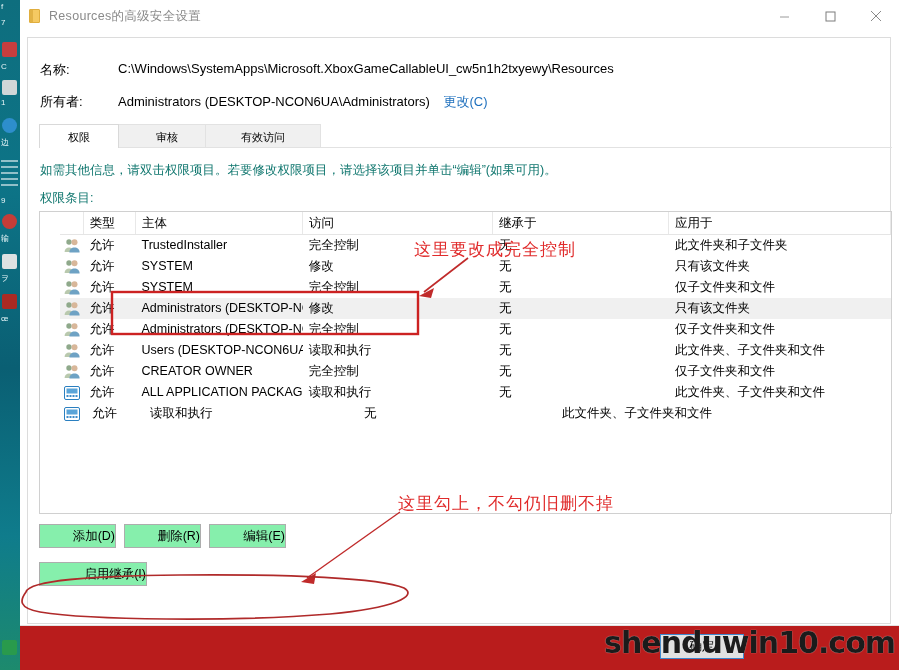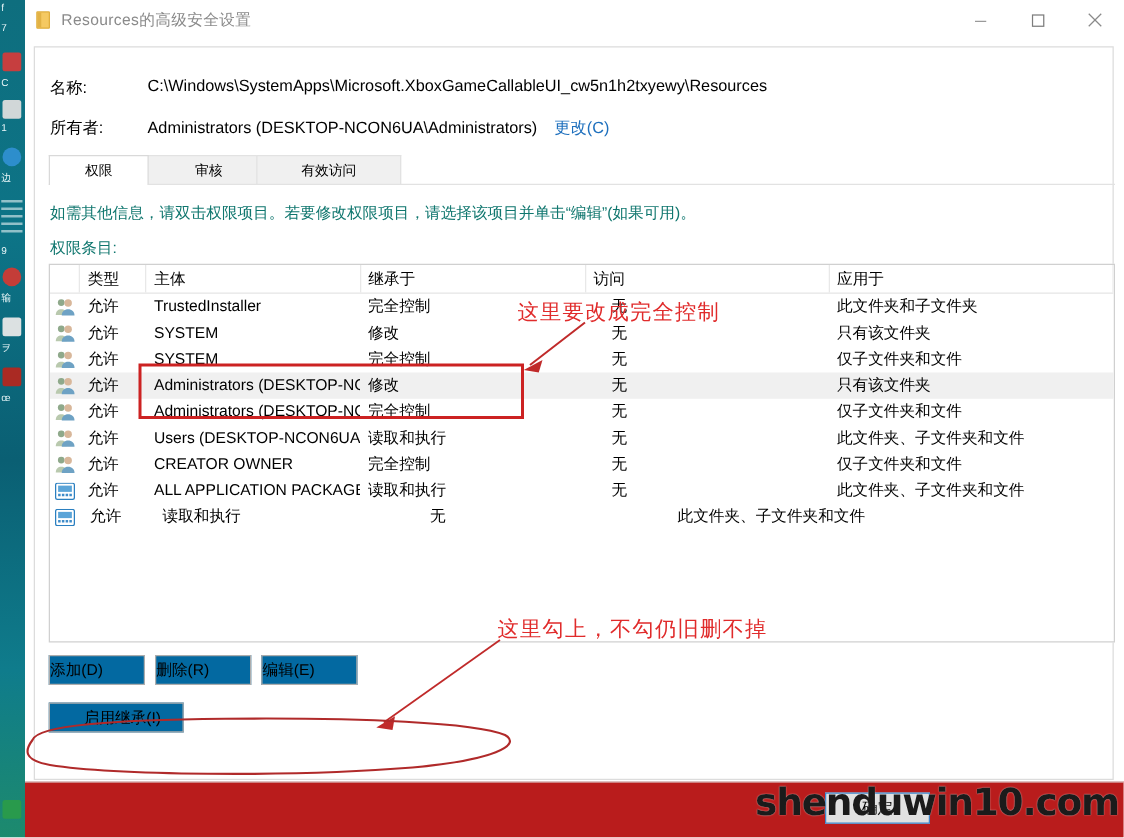--- a/index.html
+++ b/index.html
@@ -172,20 +172,21 @@
 
   
   #listview {
     position: absolute;
     left: 11px; top: 173px;
     width: 853px; height: 303px;
     border: 1px solid #d0d0d0;
     box-sizing: border-box;
     background: #fff;
     overflow: hidden;
+    padding-left: 20px;
   }
   #list-header {
     display: flex;
     height: 22px;
     border-bottom: 1px solid #e5e5e5;
     background: #fff;
   }
   #list-header .hcell {
     font-size: 12.5px;
     line-height: 22px;
@@ -213,26 +214,26 @@
   .c-icon { width: 26px; padding-left: 4px; display:flex; align-items:center; }
   .c-type { width: 58px; }
   .c-principal { width: 188px; }
   .c-access { width: 214px; }
   .c-inherit { width: 198px; }
   .c-applies { width: 250px; }
 
   
   .btn {
     position: absolute;
-    background: #0369a1;
+    background: #86efac;
     border: 1px solid #adadad;
     box-sizing: border-box;
     font-size: 12.5px;
     color: #000;
-    text-align: left;
+    text-align: right;
     height: 24px;
     line-height: 22px;
     cursor: default;
   }
   #checkbox-row {
     position: absolute;
     left: 12px; top: 595px;
     display: flex;
     align-items: center;
   }
@@ -385,22 +386,22 @@
       <div id="tab-underline"></div>
 
       <div class="para" style="left:12px; top:124px;">如需其他信息，请双击权限项目。若要修改权限项目，请选择该项目并单击“编辑”(如果可用)。</div>
       <div class="para" style="left:12px; top:152px;">权限条目:</div>
 
       <div id="listview">
         <div id="list-header">
           <div class="hcell c-icon"></div>
           <div class="hcell c-type">类型</div>
           <div class="hcell c-principal">主体</div>
+          <div class="hcell c-access">访问</div>
           <div class="hcell c-inherit">继承于</div>
-          <div class="hcell c-access">访问</div>
           <div class="hcell c-applies">应用于</div>
         </div>
         <div id="list-body">
             <div class="row">
               <div class="cell c-icon">
                 <svg width="16" height="15" viewBox="0 0 16 15">
                   <circle cx="5" cy="4" r="2.7" fill="#8fa98b"></circle>
                   <path d="M0.6 14c0-3 2-4.6 4.4-4.6S9.4 11 9.4 14z" fill="#b9c9ae"></path>
                   <circle cx="10.5" cy="4.3" r="3" fill="#d8b79a"></circle>
                   <path d="M5.4 14.4c0-3.2 2.2-5 5.1-5s5.1 1.8 5.1 5z" fill="#6ea2c4"></path>

